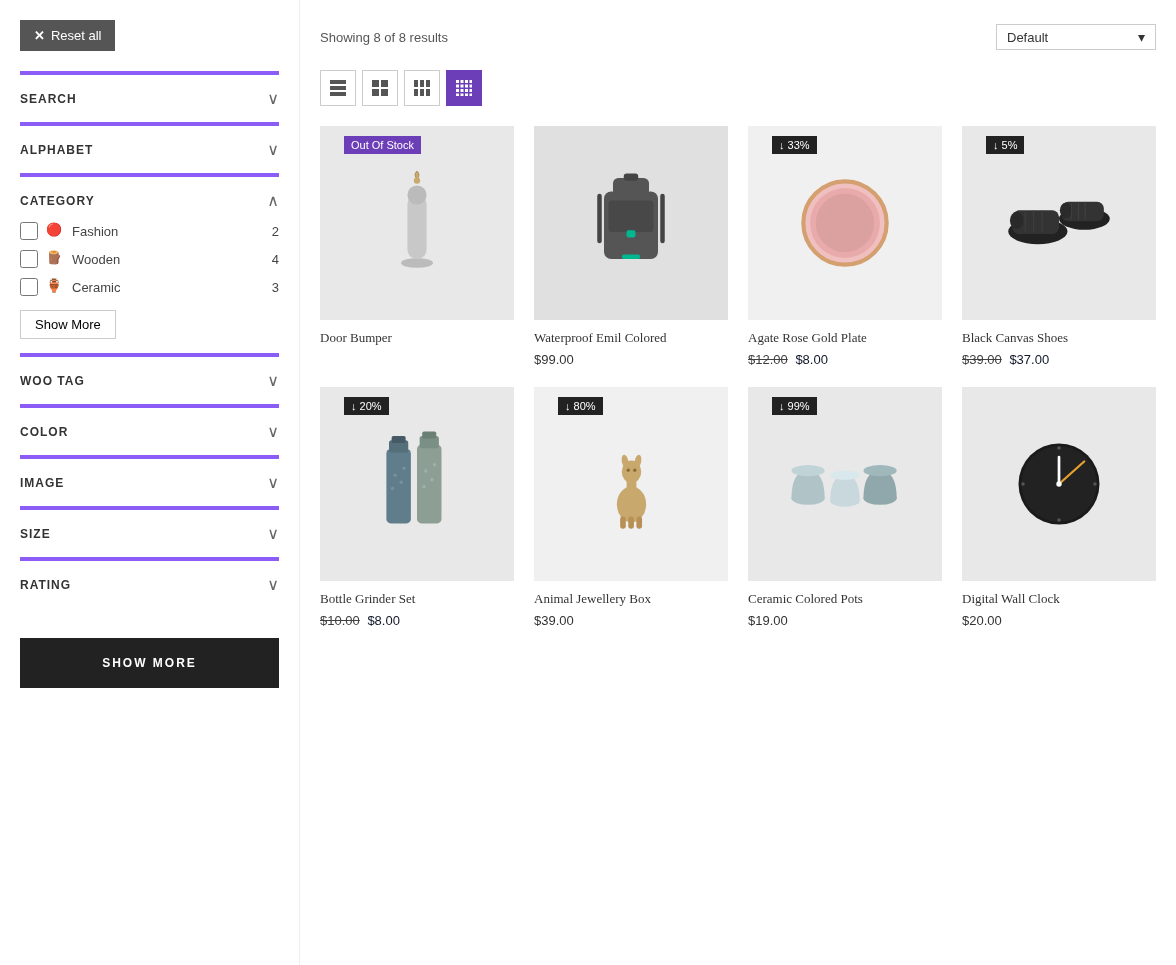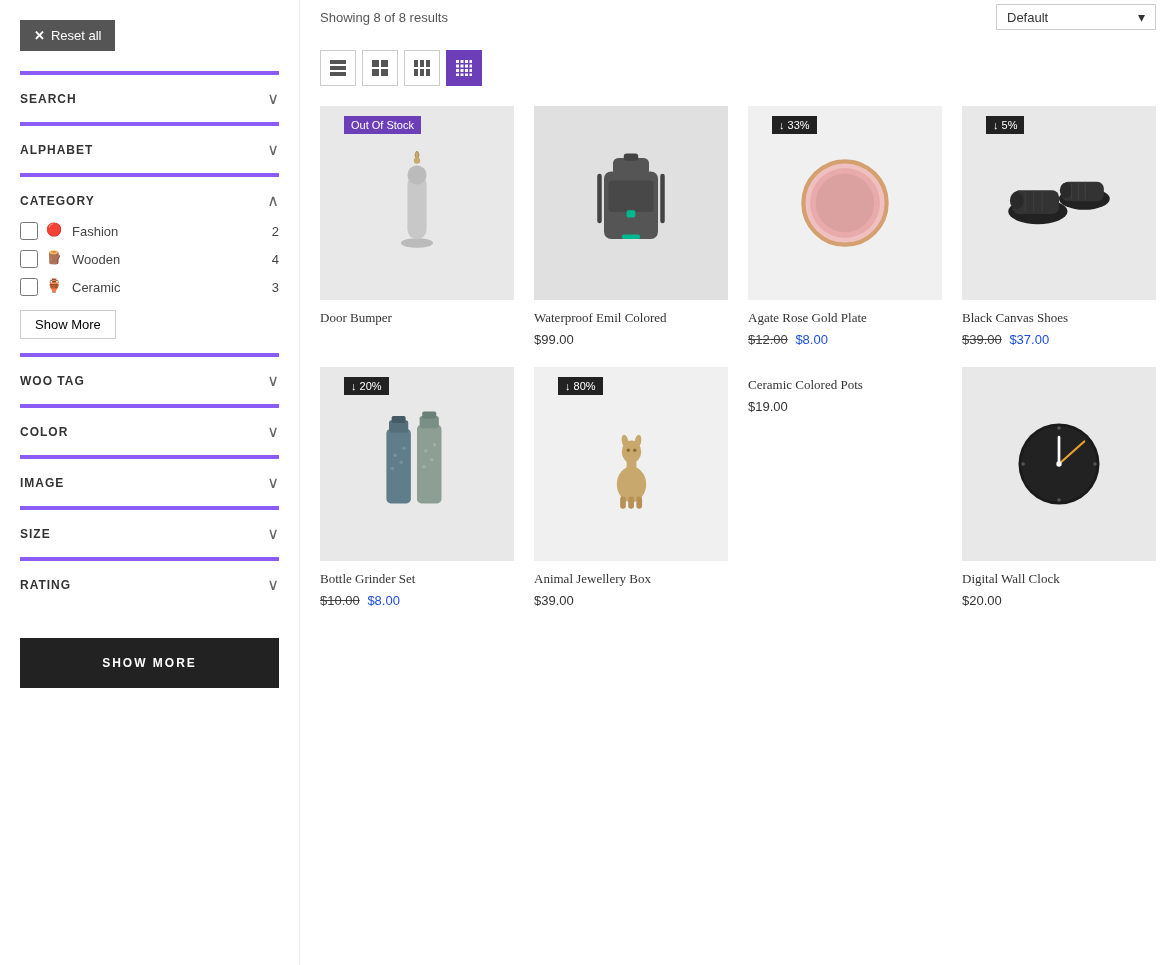--- a/index.html
+++ b/index.html
@@ -25,21 +25,21 @@
 
     .show-more-btn { border: 1px solid #ccc; background: #fff; padding: 6px 14px; font-size: 13px; cursor: pointer; margin-top: 4px; }
 
     .sidebar-footer { margin-top: 30px; }
     .sidebar-footer-btn { background: #222; color: #fff; width: 100%; padding: 18px; text-align: center; font-size: 12px; font-weight: 700; letter-spacing: 2px; cursor: pointer; border: none; }
 
     
     .main-content { flex: 1; padding: 0 20px 20px 20px; }
 
     
-    .top-bar { display: flex; align-items: center; justify-content: flex-end; padding: 4px 0 20px 0; gap: 16px; }
+    .top-bar { display: flex; align-items: center; justify-content: flex-end; padding: 24px 0 20px 0; gap: 16px; }
     .results-text { font-size: 13px; color: #555; margin-right: auto; }
     .sort-select-wrapper { display: flex; align-items: center; border: 1px solid #ccc; padding: 4px 10px; min-width: 160px; cursor: pointer; }
     .sort-label { font-size: 13px; color: #333; flex: 1; }
     .sort-chevron { font-size: 14px; color: #333; }
 
     
     .grid-controls { display: flex; gap: 6px; margin-bottom: 20px; }
     .grid-btn { width: 36px; height: 36px; border: 1px solid #ccc; background: #fff; cursor: pointer; display: flex; align-items: center; justify-content: center; }
     .grid-btn.active { background: #6c3eb8; border-color: #6c3eb8; }
     .grid-btn svg { width: 16px; height: 16px; }
@@ -60,21 +60,21 @@
     .img-shoes { background: #e8e8e8; }
     .img-grinder { background: #e8e8e8; }
     .img-animal { background: #f0f0f0; }
     .img-pots { background: #e8e8e8; }
     .img-clock { background: #e8e8e8; }
 
     .product-info { padding: 10px 0 0 0; }
     .product-name { font-size: 13px; color: #333; margin-bottom: 6px; font-weight: 400; font-family: Liberation Serif, serif; }
     .product-price { font-size: 13px; color: #333; }
     .product-price .original { text-decoration: line-through; color: #404040; margin-right: 4px; }
-    .product-price .sale { color: #1d4ed8; font-weight: 500; }
+    .product-price .sale { color: #0f172a; font-weight: 500; }
   </style>
 </head>
 <body>
 
 <div class="page-wrapper">
 
   <div class="sidebar">
     <button class="reset-btn">
       <span class="x-icon">✕</span>
       <span>Reset all</span>
@@ -369,20 +369,37 @@
         </div>
         <div class="product-info">
           <div class="product-name">Animal Jewellery Box</div>
           <div class="product-price">
             <span>$39.00</span>
           </div>
         </div>
       </div>
 
       <div class="product-card">
+        <div class="product-image-wrapper img-pots">
+          <span class="badge discount">↓ 99%</span>
+          <svg viewBox="0 0 130 80" width="120" height="75">
+
+            <ellipse cx="25" cy="55" rx="18" ry="7" fill="#b0c4c8"></ellipse>
+            <path d="M7 55 Q7 25 25 25 Q43 25 43 55Z" fill="#b0c4c8"></path>
+            <ellipse cx="25" cy="25" rx="18" ry="6" fill="#c0d4d8"></ellipse>
+
+            <ellipse cx="65" cy="58" rx="16" ry="6" fill="#c8d8dc"></ellipse>
+            <path d="M49 58 Q49 30 65 30 Q81 30 81 58Z" fill="#c8d8dc"></path>
+            <ellipse cx="65" cy="30" rx="16" ry="5" fill="#d8e8ec"></ellipse>
+
+            <ellipse cx="103" cy="55" rx="18" ry="7" fill="#90a8ac"></ellipse>
+            <path d="M85 55 Q85 25 103 25 Q121 25 121 55Z" fill="#90a8ac"></path>
+            <ellipse cx="103" cy="25" rx="18" ry="6" fill="#a0b8bc"></ellipse>
+          </svg>
+        </div>
         <div class="product-info">
           <div class="product-name">Ceramic Colored Pots</div>
           <div class="product-price">
             <span>$19.00</span>
           </div>
         </div>
       </div>
 
       <div class="product-card">
         <div class="product-image-wrapper img-clock">

